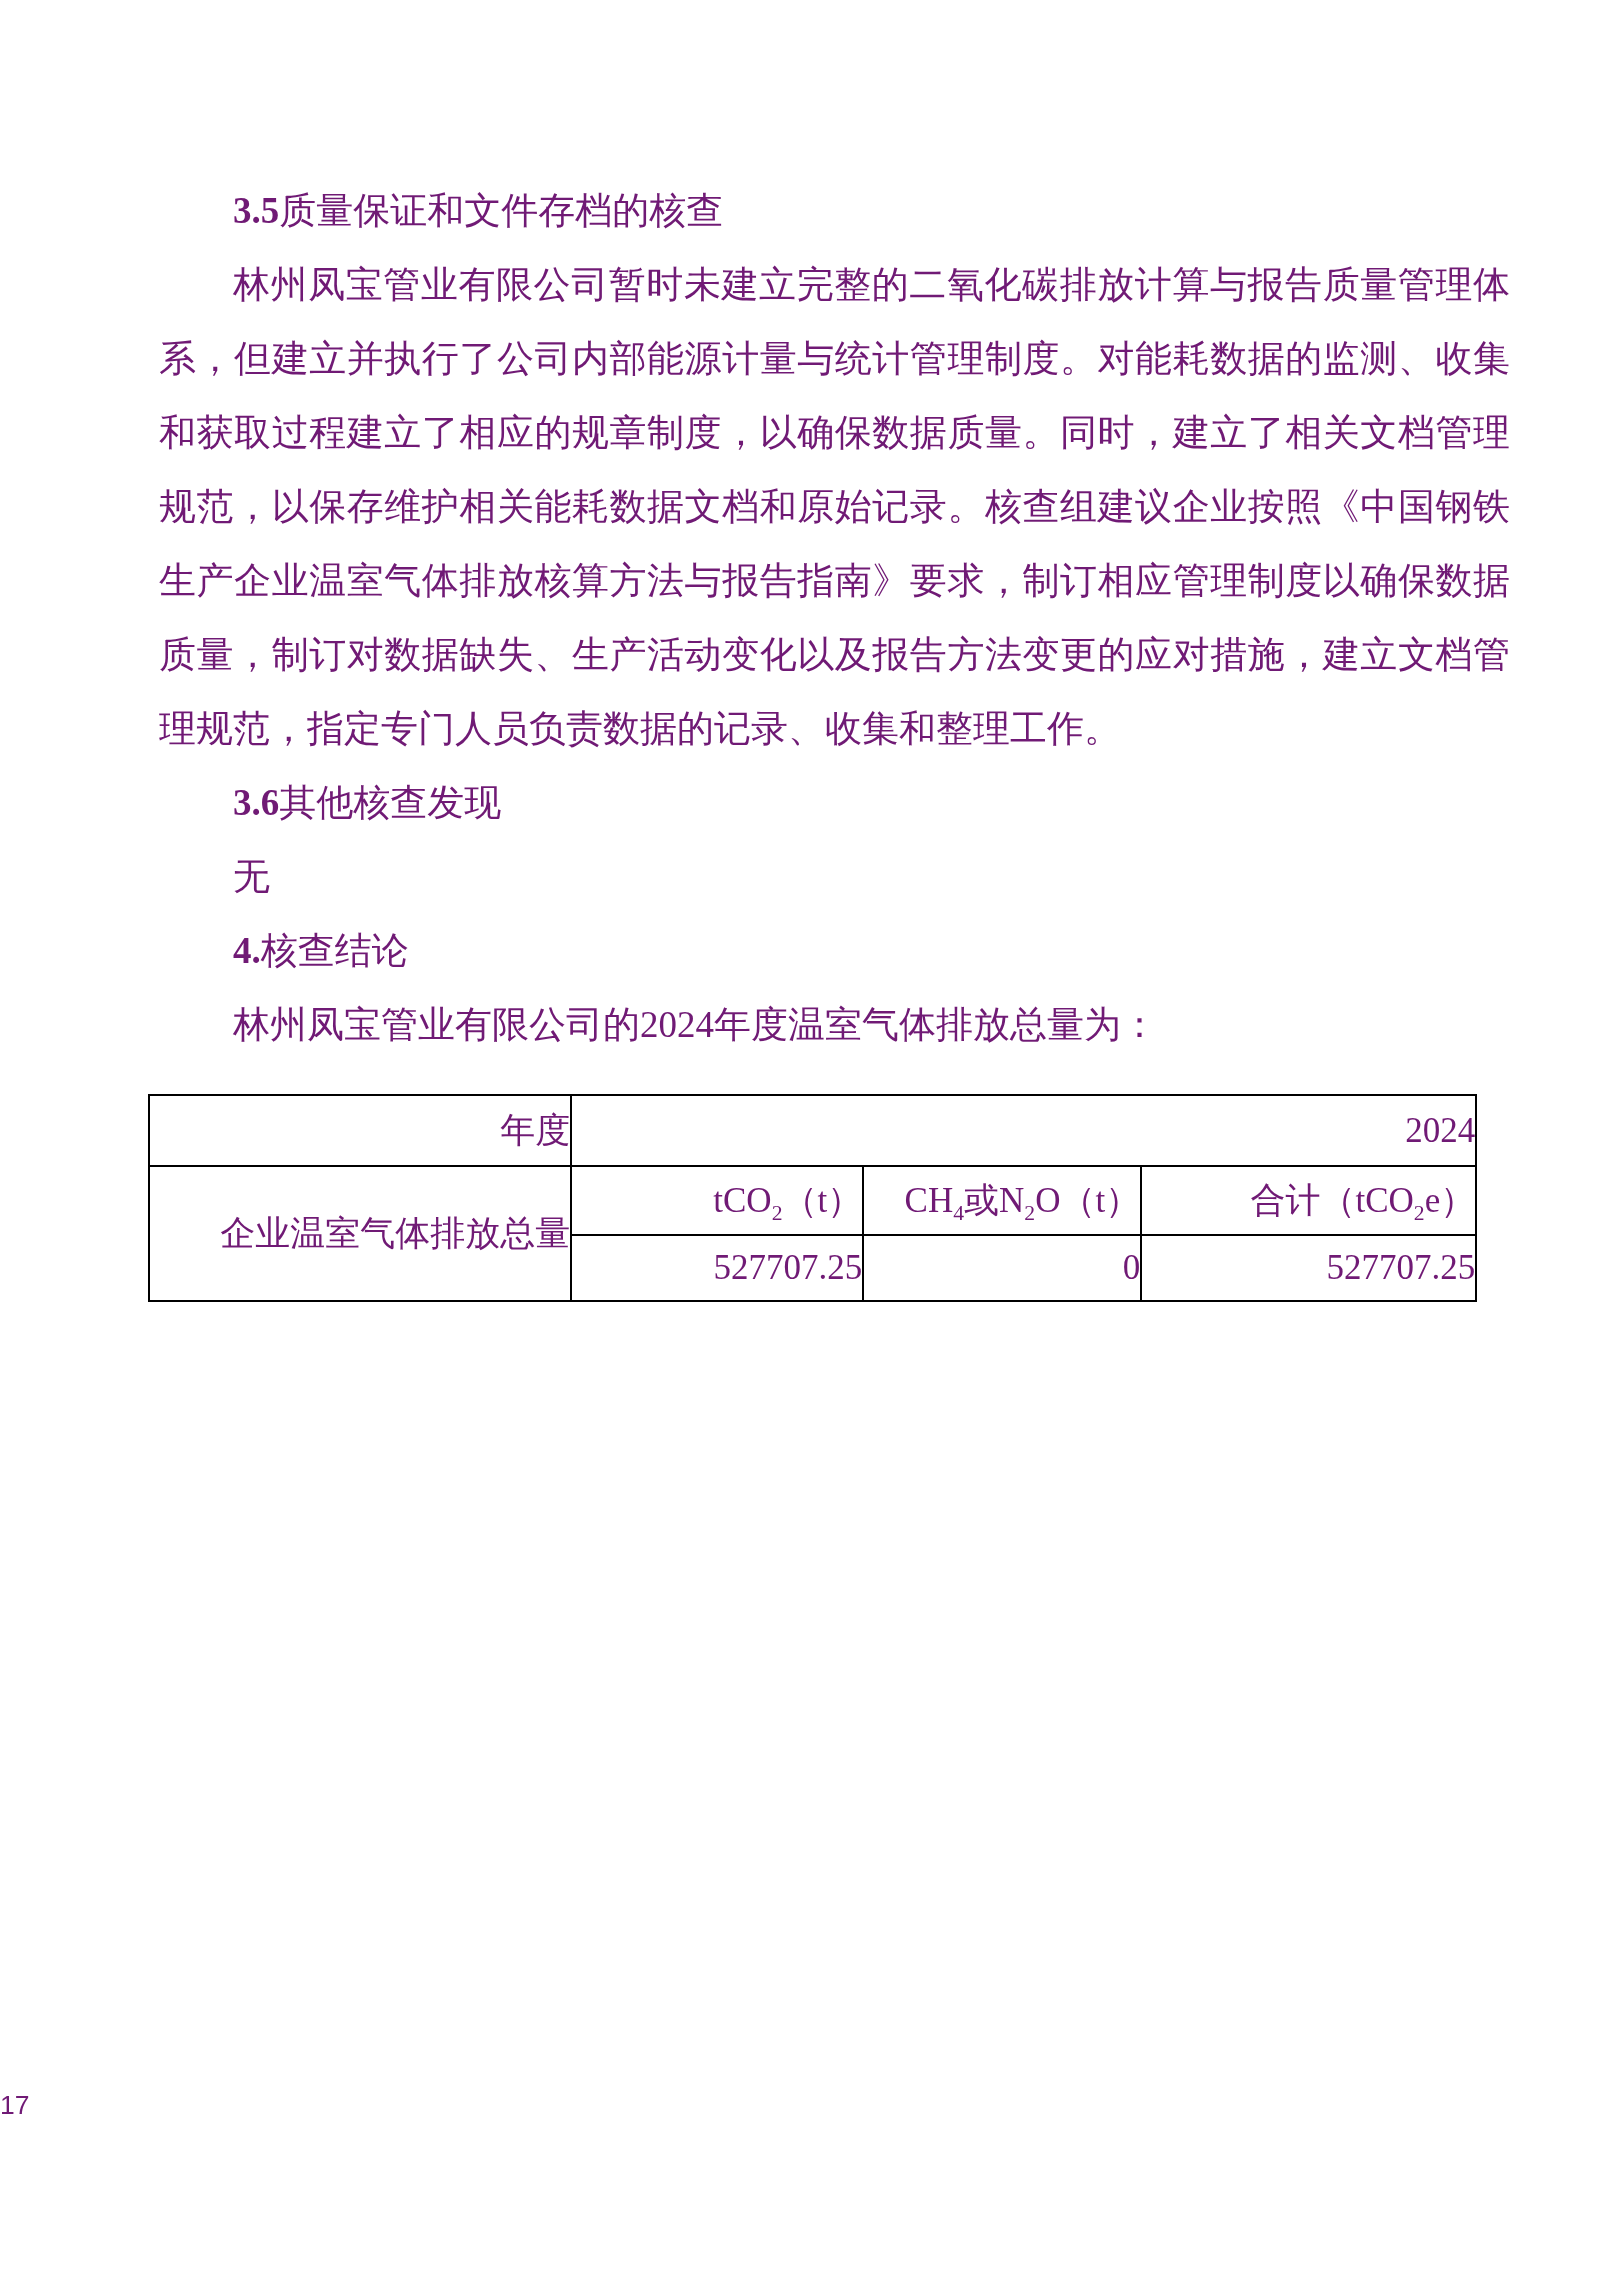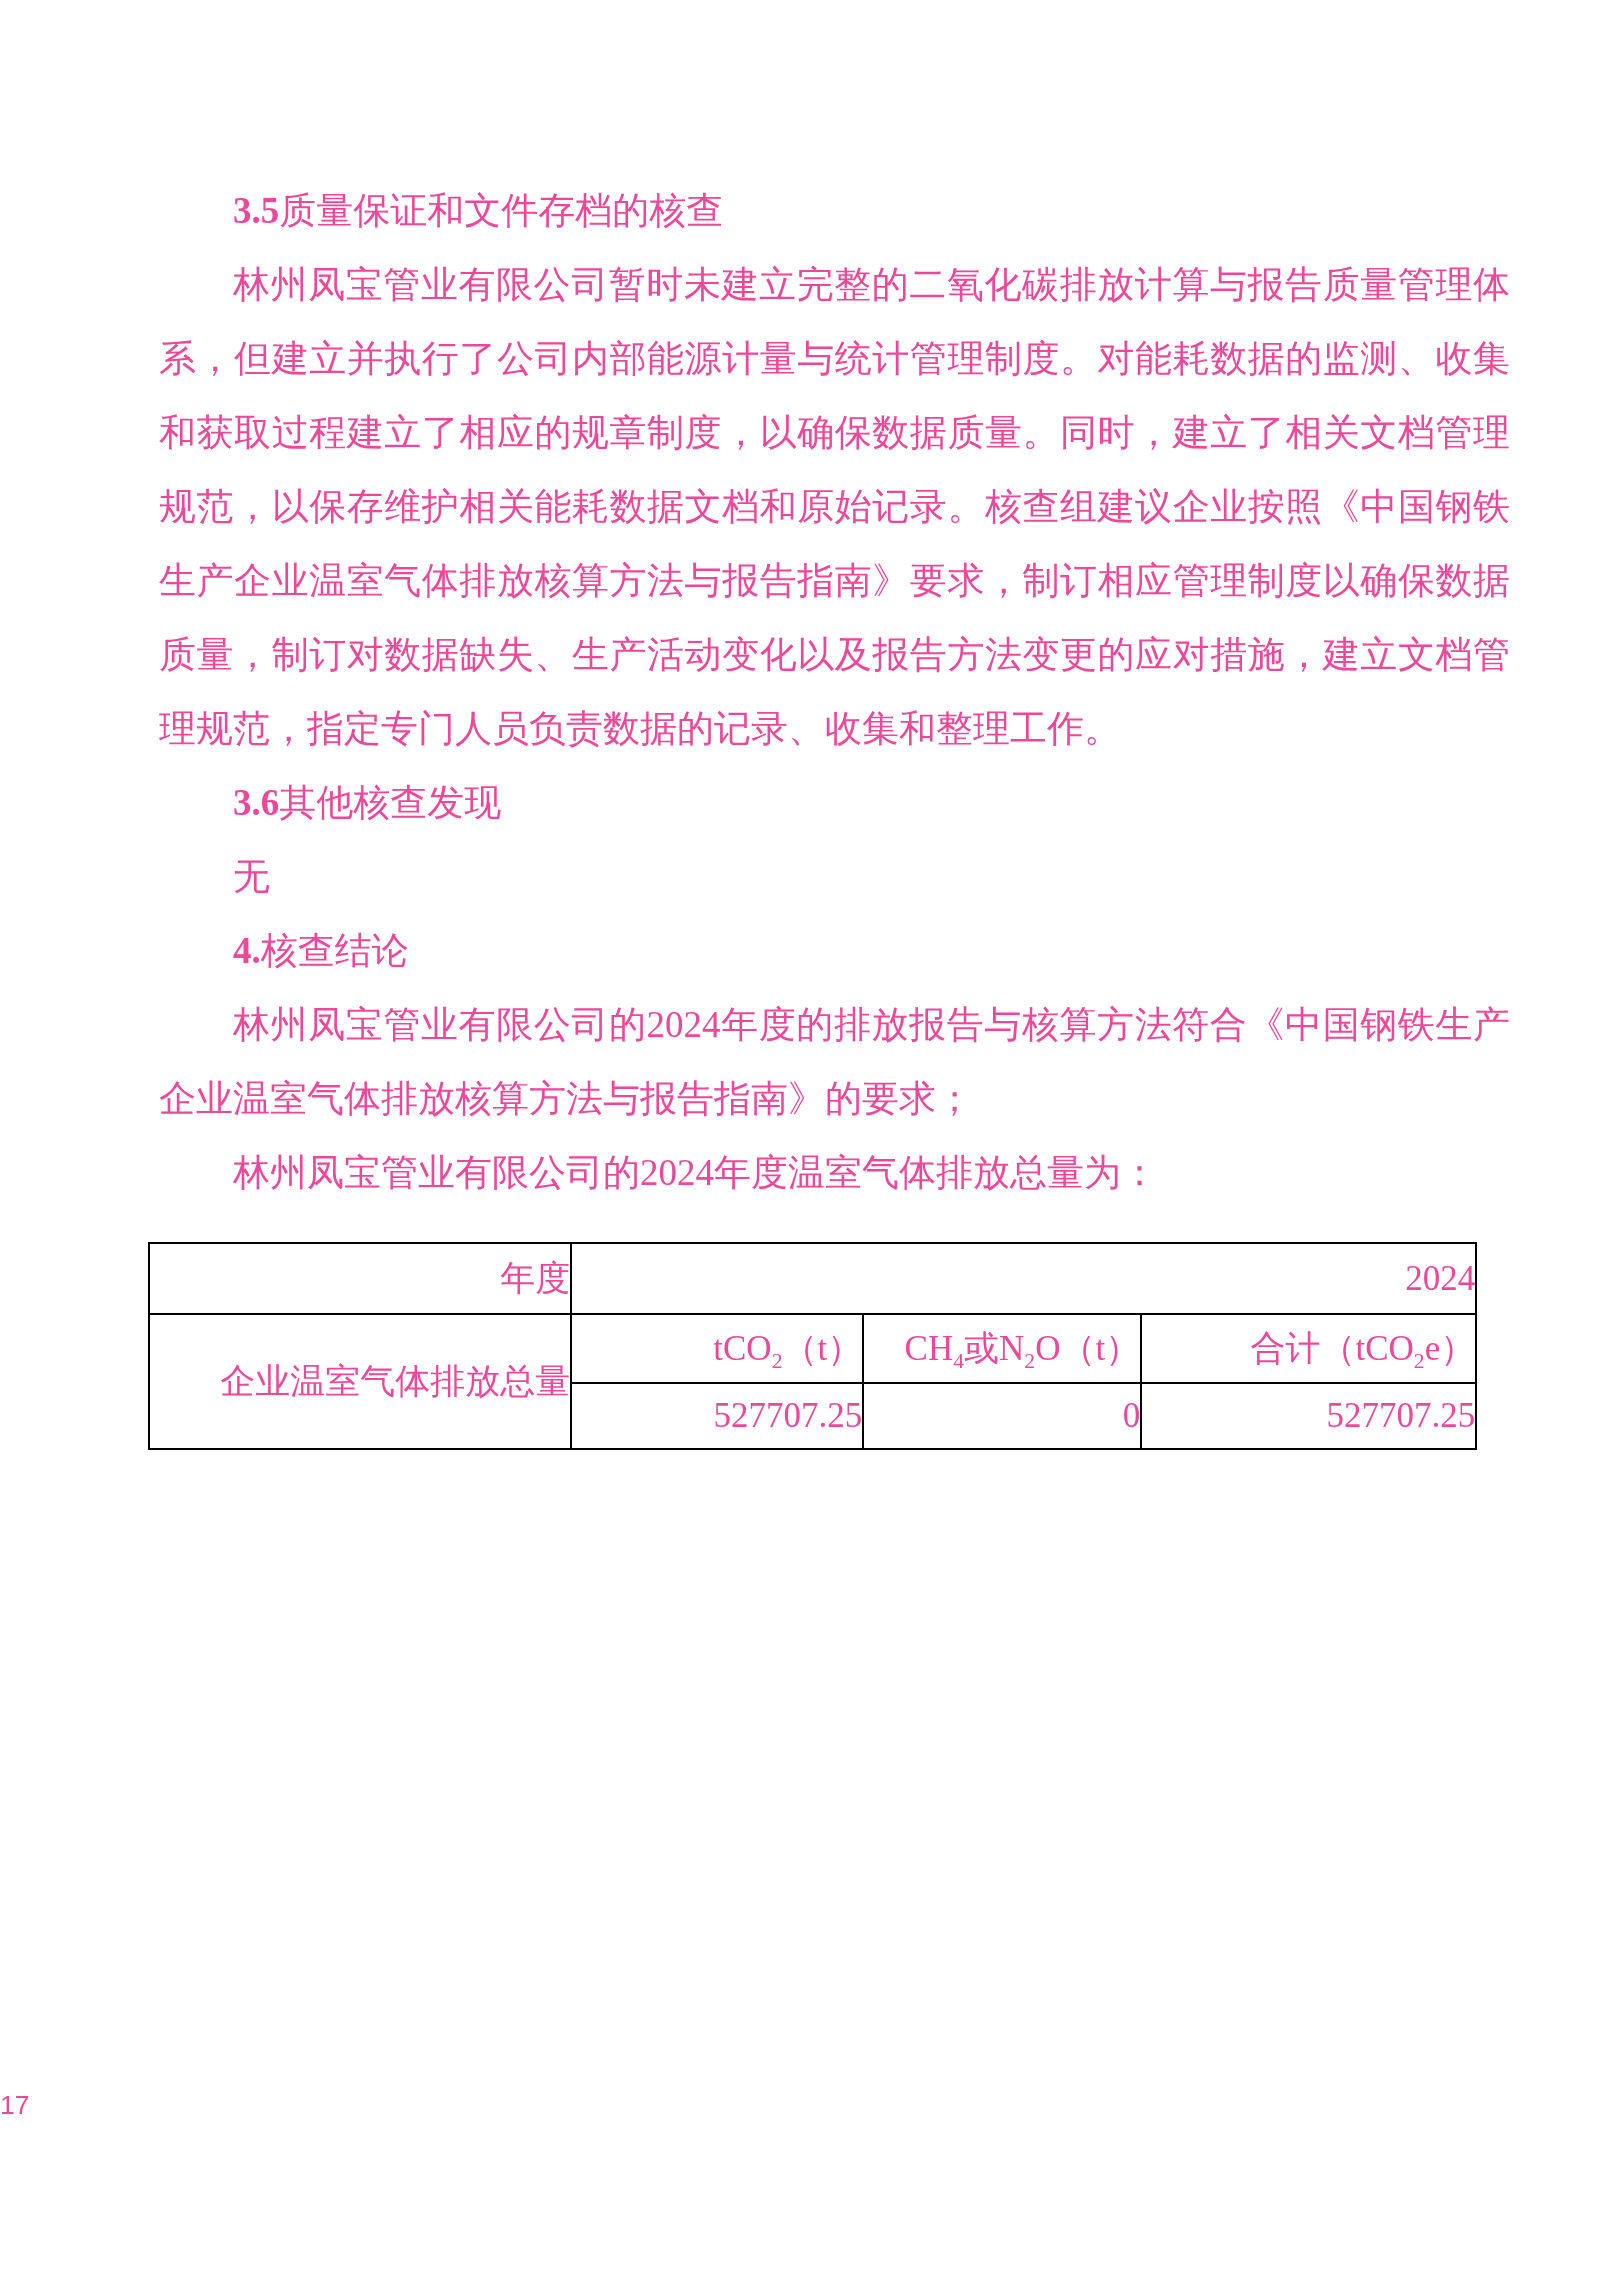--- a/index.html
+++ b/index.html
@@ -5,21 +5,21 @@
   html, body {
     margin: 0;
     padding: 0;
     background: #ffffff;
   }
   .page {
     position: relative;
     width: 1620px;
     height: 2292px;
     background: #ffffff;
-    color: #ec4899;
+    color: #701a75;
     font-family: "Liberation Serif", "DejaVu Serif", serif;
     overflow: hidden;
   }
   .content {
     position: absolute;
     left: 159px;
     top: 174px;
     width: 1351px;
   }
   .line {
@@ -78,21 +78,20 @@
 
     <p class="line indent">林州凤宝管业有限公司暂时未建立完整的二氧化碳排放计算与报告质量管理体系，但建立并执行了公司内部能源计量与统计管理制度。对能耗数据的监测、收集和获取过程建立了相应的规章制度，以确保数据质量。同时，建立了相关文档管理规范，以保存维护相关能耗数据文档和原始记录。核查组建议企业按照《中国钢铁生产企业温室气体排放核算方法与报告指南》要求，制订相应管理制度以确保数据质量，制订对数据缺失、生产活动变化以及报告方法变更的应对措施，建立文档管理规范，指定专门人员负责数据的记录、收集和整理工作。</p>
 
     <p class="line indent"><span class="sec-num">3.6</span><span>其他核查发现</span></p>
 
     <p class="line indent">无</p>
 
     <p class="line indent"><span class="sec-num">4.</span><span>核查结论</span></p>
 
 
-    <p class="line indent">林州凤宝管业有限公司的2024年度的排放报告与核算方法符合《中国钢铁生产企业温室气体排放核算方法与报告指南》的要求；</p>
 
     <p class="line indent">林州凤宝管业有限公司的2024年度温室气体排放总量为：</p>
 
     <table class="emissions-table">
       <colgroup>
         <col style="width:422px">
         <col style="width:292px">
         <col style="width:278px">
         <col style="width:335px">
       </colgroup>

